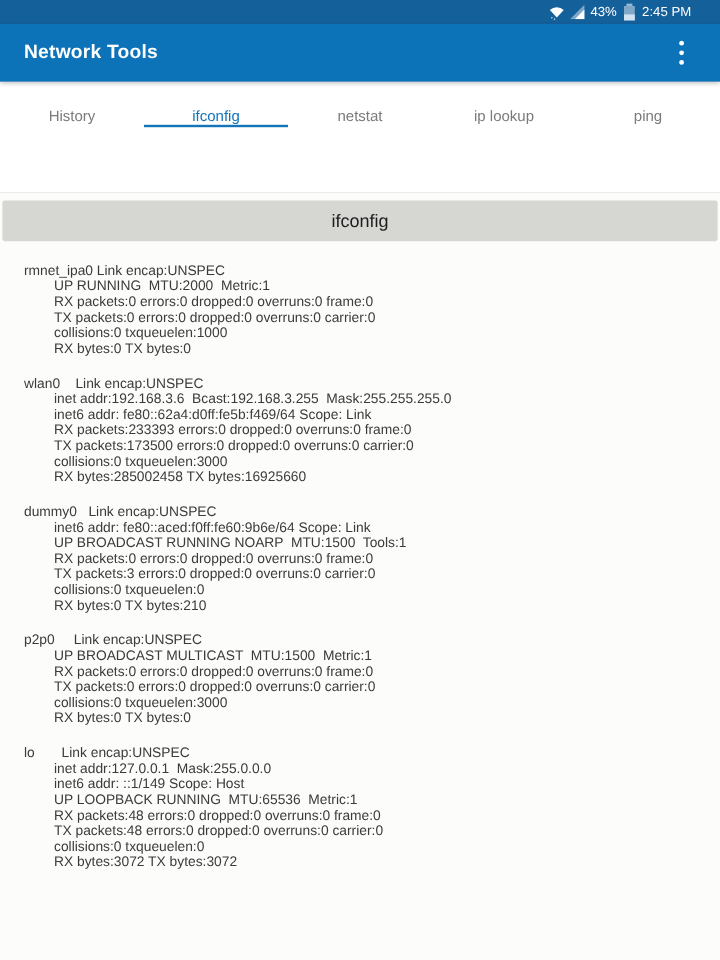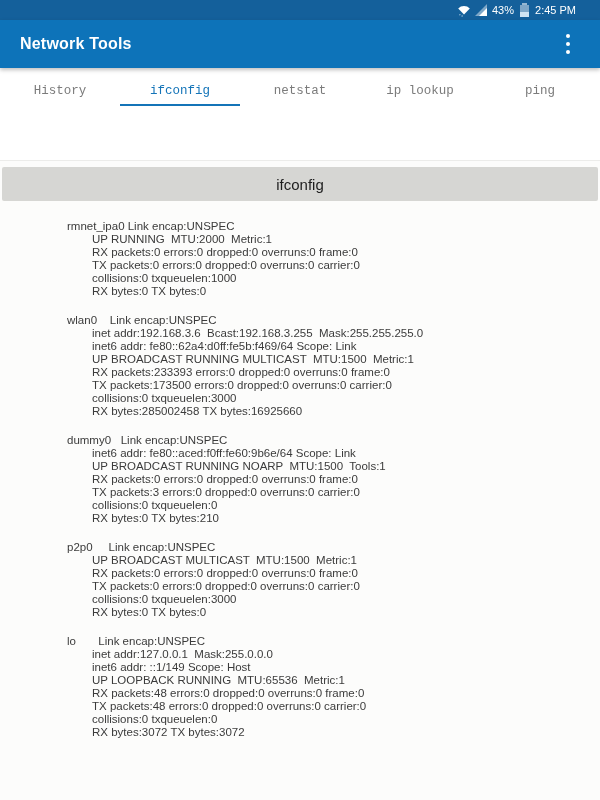--- a/index.html
+++ b/index.html
@@ -72,28 +72,27 @@
   }
   
   .tab-bar {
     height:38px;
     background:#ffffff;
     display:flex;
   }
   .tab {
     flex:1;
     display:flex;
-    align-items:center;
+    align-items:flex-end;
     justify-content:center;
     font-size:12.5px;
     color:#7b7b7b;
     border-bottom:2px solid transparent;
     cursor:pointer;
     padding-top:10px;
-    font-family:Liberation Mono, monospace;
   }
   .tab.active {
     color:#1474b8;
     border-bottom-color:#1474b8;
   }
   
   .spacer {
     height:55px;
     background:#ffffff;
     border-bottom:1px solid #ececea;
@@ -110,21 +109,21 @@
     color:#1d1d1d;
     cursor:pointer;
   }
   
   .output {
     padding:19px 10px 0 20px;
     color:#3b3b3b;
     font-size:11.5px;
     line-height:13px;
   }
-  .iface-block { margin-bottom:16px;margin-left:47px; }
+  .iface-block { margin-bottom:16px; }
   .iface-block .line { white-space:pre-wrap; }
   .iface-block .line.indent { padding-left:25px; }
 </style>
 </head>
 <body>
 
 <div class="status-bar">
   <span>
     <svg width="14" height="13" viewBox="0 0 14 13">
       <path d="M7 10.6 L1.2 4.4 A8.4 8.4 0 0 1 12.8 4.4 Z" fill="#ffffff"></path>
@@ -185,21 +184,20 @@
   <div class="line indent">UP RUNNING  MTU:2000  Metric:1</div>
       <div class="line indent">RX packets:0 errors:0 dropped:0 overruns:0 frame:0</div>
       <div class="line indent">TX packets:0 errors:0 dropped:0 overruns:0 carrier:0</div>
       <div class="line indent">collisions:0 txqueuelen:1000</div>
       <div class="line indent">RX bytes:0 TX bytes:0</div>
     </div>
     <div class="iface-block">
     <div class="line header-line">wlan0    Link encap:UNSPEC</div>
   <div class="line indent">inet addr:192.168.3.6  Bcast:192.168.3.255  Mask:255.255.255.0</div>
       <div class="line indent">inet6 addr: fe80::62a4:d0ff:fe5b:f469/64 Scope: Link</div>
-      <div class="line indent">UP BROADCAST RUNNING MULTICAST  MTU:1500  Metric:1</div>
       <div class="line indent">RX packets:233393 errors:0 dropped:0 overruns:0 frame:0</div>
       <div class="line indent">TX packets:173500 errors:0 dropped:0 overruns:0 carrier:0</div>
       <div class="line indent">collisions:0 txqueuelen:3000</div>
       <div class="line indent">RX bytes:285002458 TX bytes:16925660</div>
     </div>
     <div class="iface-block">
     <div class="line header-line">dummy0   Link encap:UNSPEC</div>
   <div class="line indent">inet6 addr: fe80::aced:f0ff:fe60:9b6e/64 Scope: Link</div>
       <div class="line indent">UP BROADCAST RUNNING NOARP  MTU:1500  Tools:1</div>
       <div class="line indent">RX packets:0 errors:0 dropped:0 overruns:0 frame:0</div>

